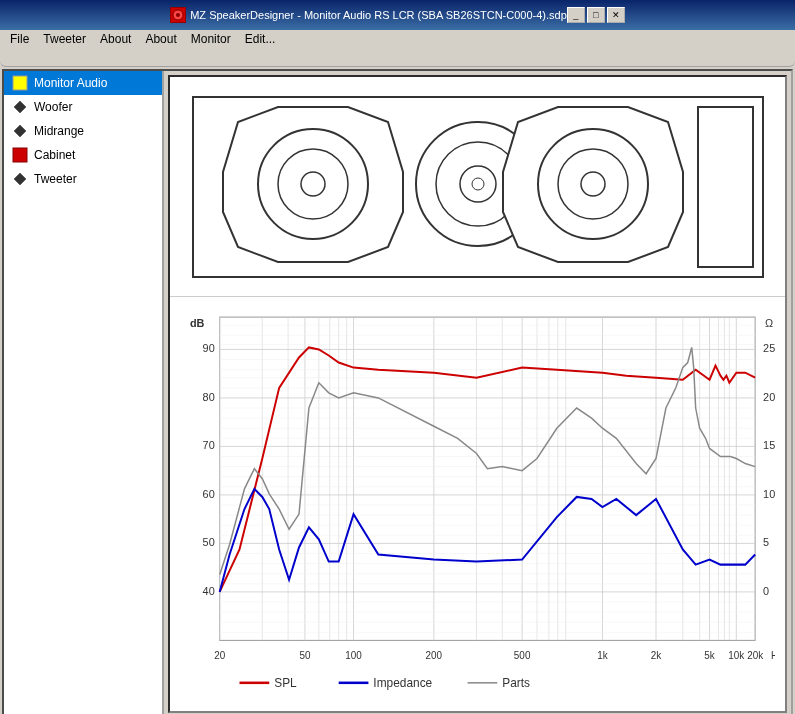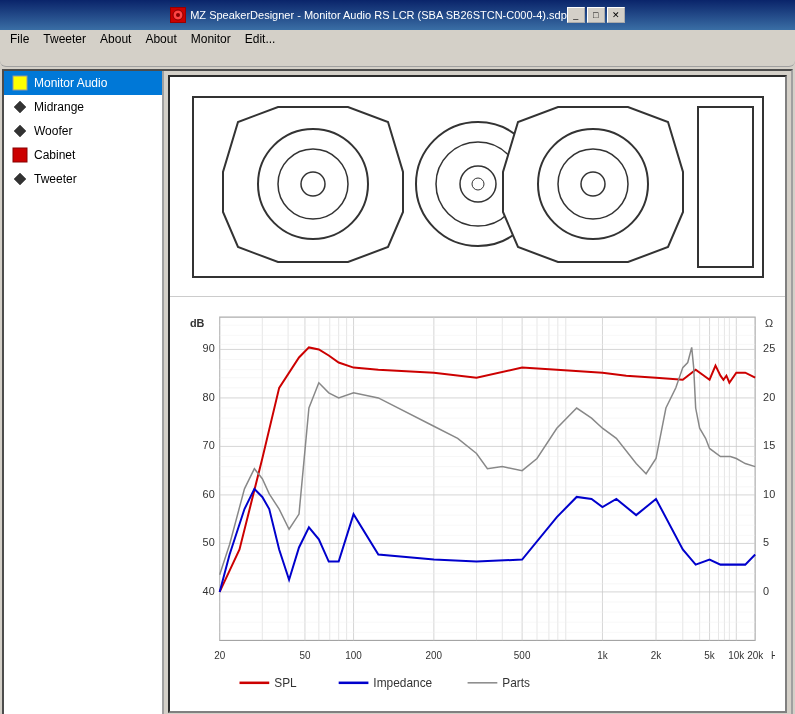--- a/index.html
+++ b/index.html
@@ -173,29 +173,29 @@
           </svg>
         </span>
         <span>Monitor Audio</span>
       </div>
       <div class="sidebar-item">
         <span class="sidebar-icon">
           <svg width="16" height="16" viewBox="0 0 16 16">
             <polygon points="8,2 14,8 8,14 2,8" fill="#333" stroke="#666" stroke-width="1"></polygon>
           </svg>
         </span>
-        <span>Midrange</span>
+        <span>Woofer</span>
       </div>
       <div class="sidebar-item">
         <span class="sidebar-icon">
           <svg width="16" height="16" viewBox="0 0 16 16">
             <polygon points="8,2 14,8 8,14 2,8" fill="#333" stroke="#666" stroke-width="1"></polygon>
           </svg>
         </span>
-        <span>Woofer</span>
+        <span>Midrange</span>
       </div>
       <div class="sidebar-item">
         <span class="sidebar-icon">
           <svg width="16" height="16" viewBox="0 0 16 16">
             <rect x="1" y="1" width="14" height="14" fill="#cc0000" stroke="#880000" stroke-width="1"></rect>
           </svg>
         </span>
         <span>Cabinet</span>
       </div>
       <div class="sidebar-item">

